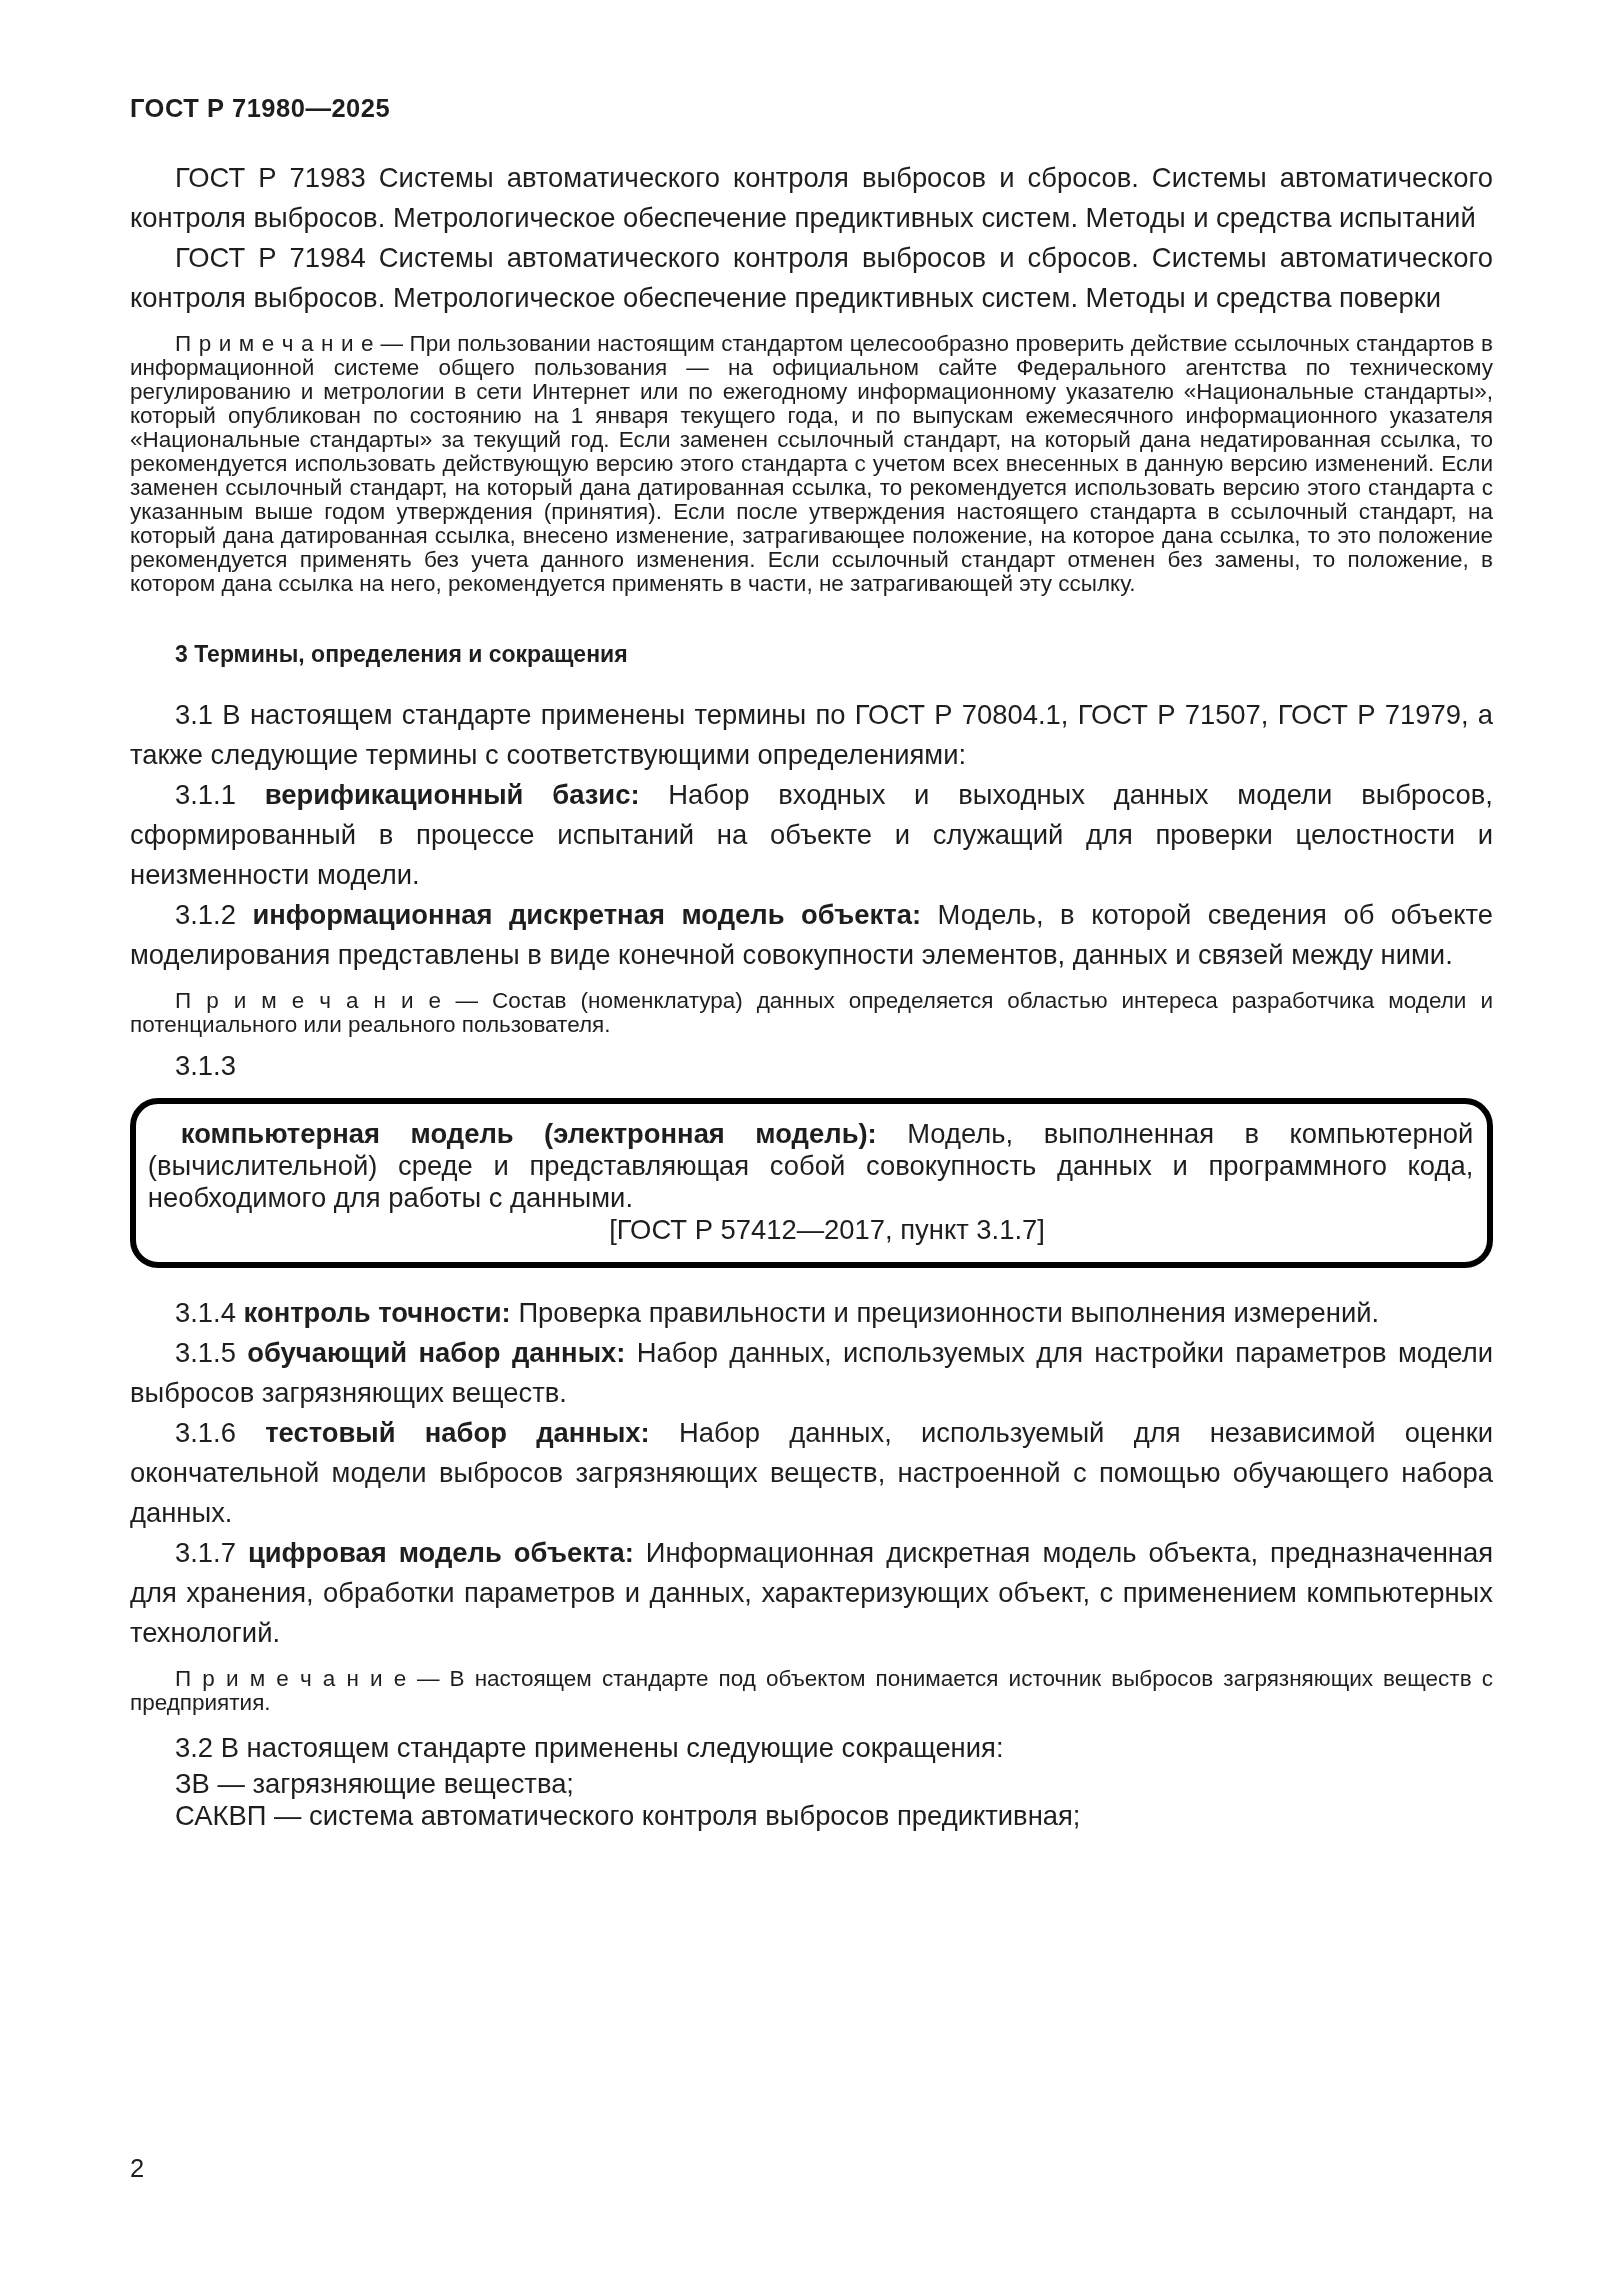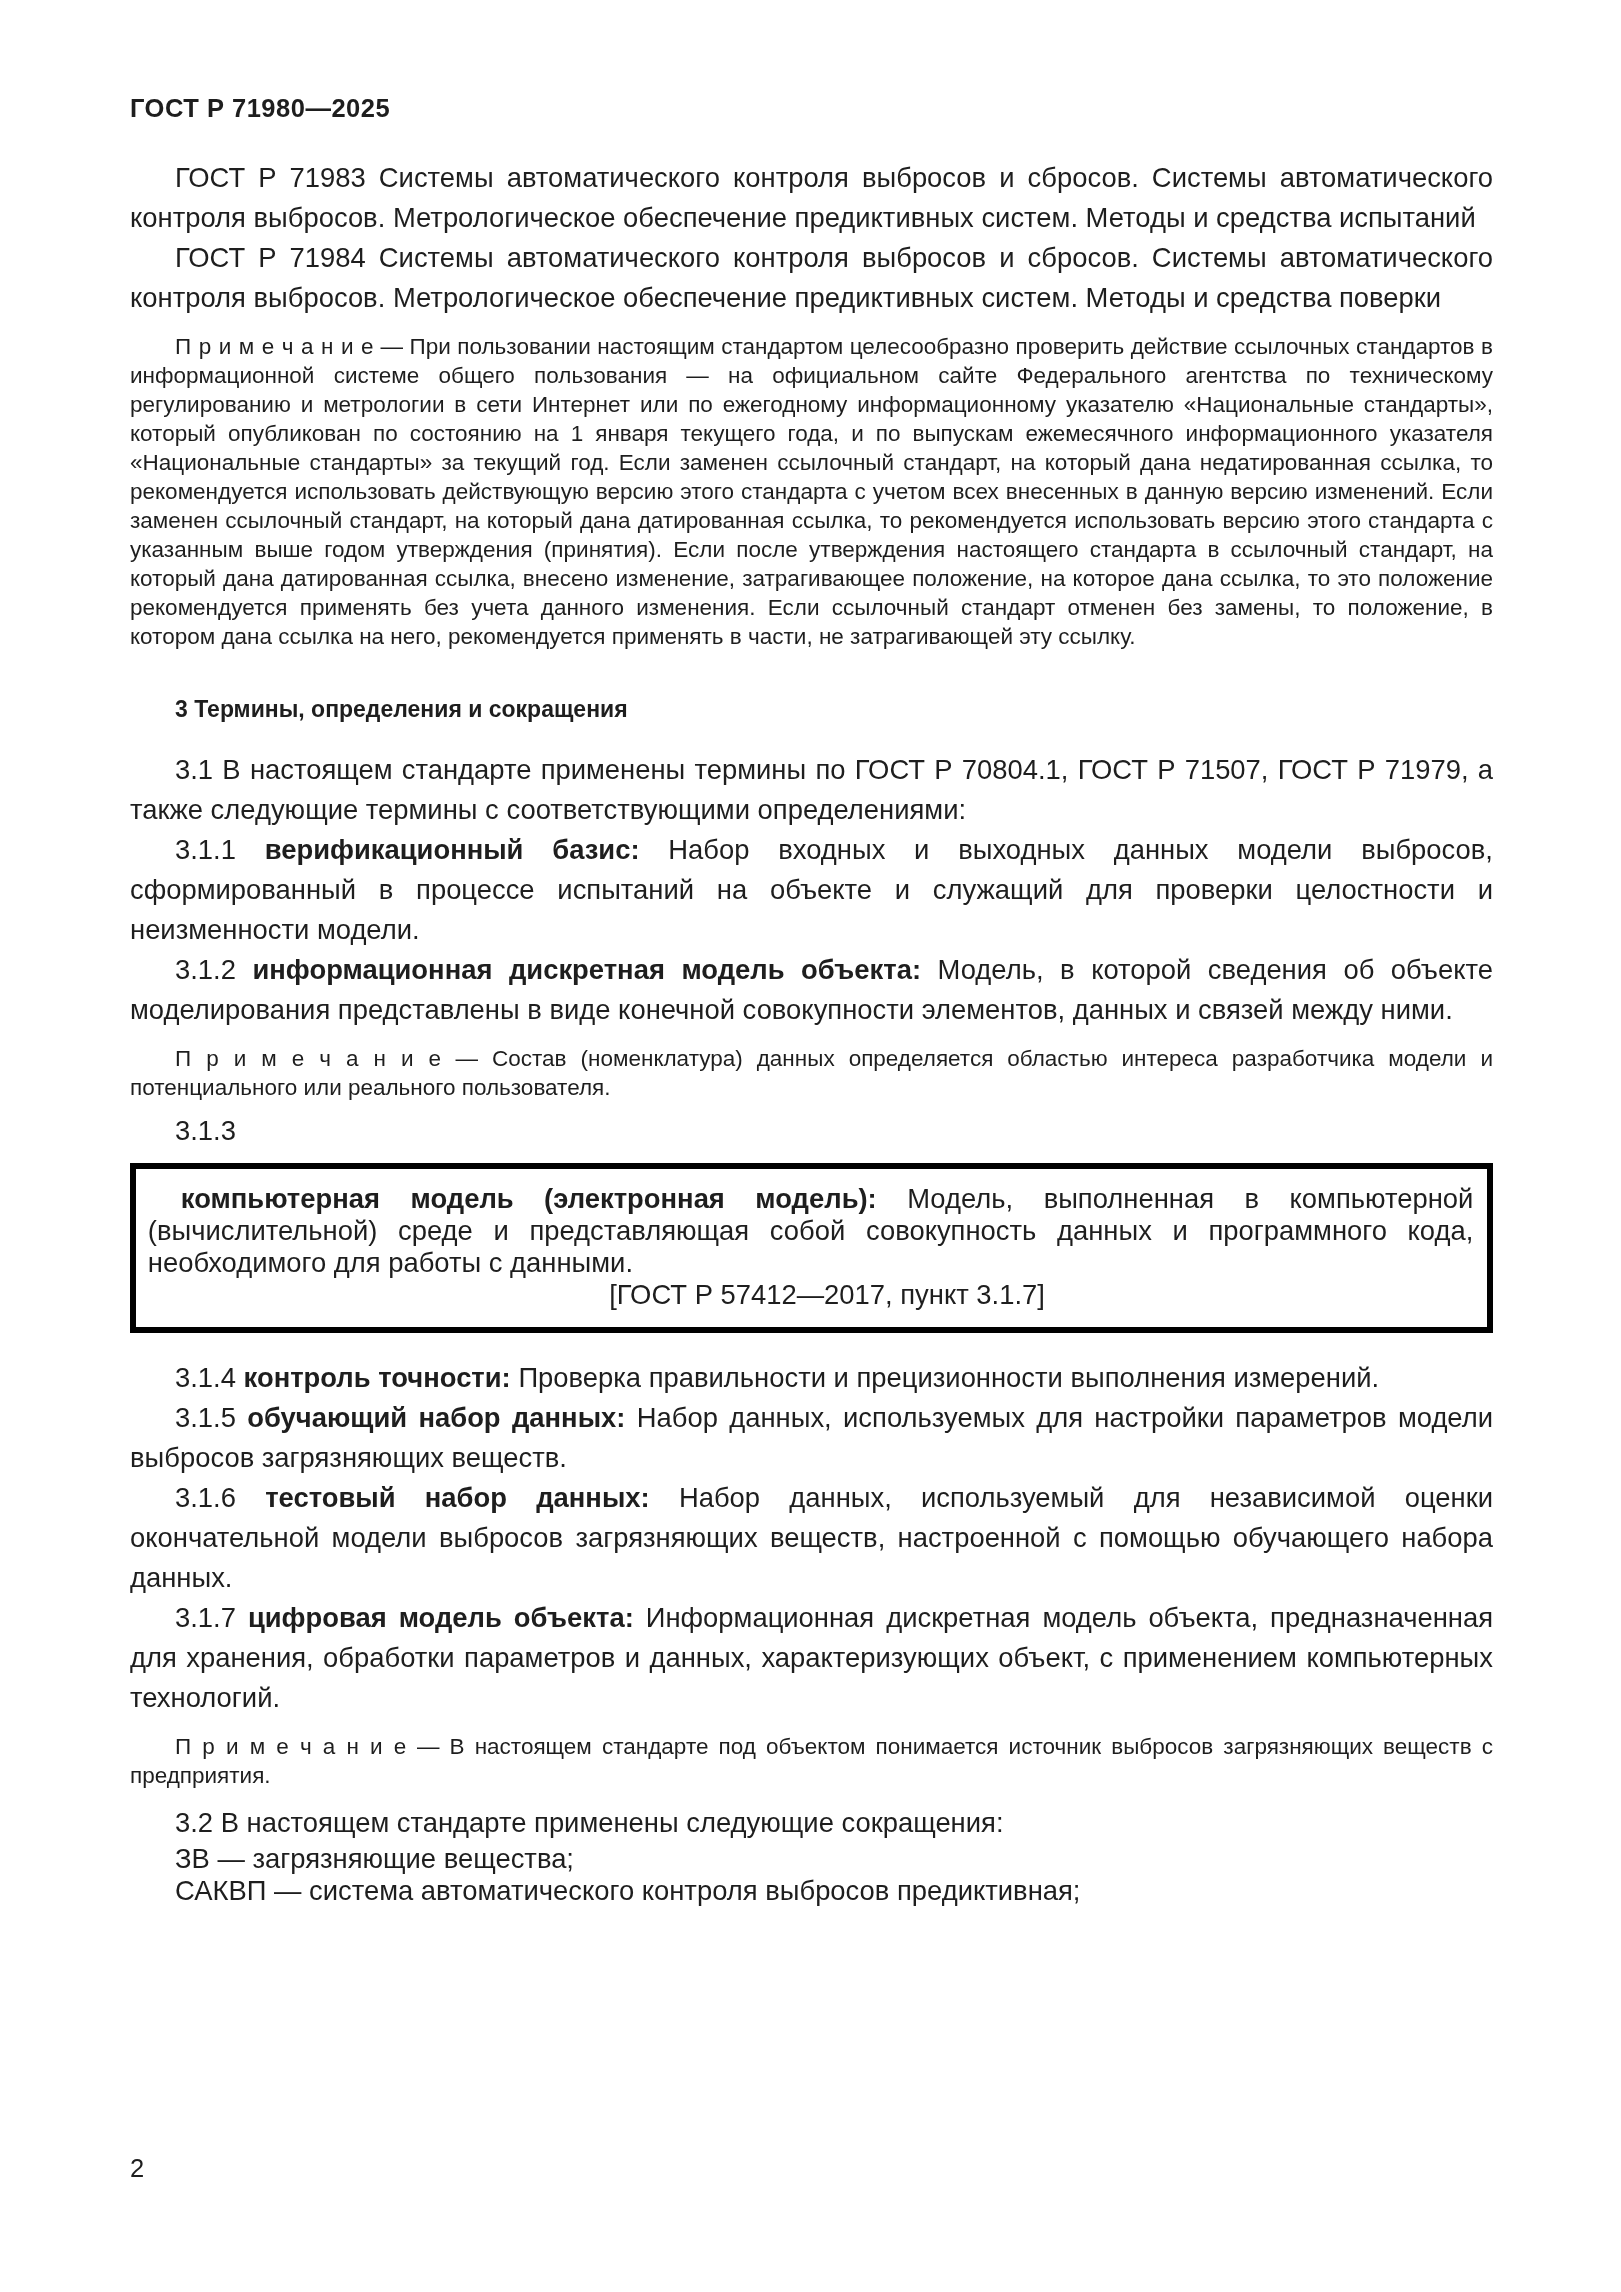--- a/index.html
+++ b/index.html
@@ -1,15 +1,15 @@
 <!DOCTYPE html>
 <html lang="ru"><head>
 <meta charset="utf-8">
 <style>
-  * { margin: 0; padding: 0; box-sizing: border-box; }
+  * { margin: 0; padding: 0; box-sizing: border-box; border-radius: 28px; }
   html, body { background: #ffffff; }
   .page {
     position: relative;
     width: 1621px;
     height: 2293px;
     margin: 0 auto;
     background: #ffffff;
     color: #1e1e1e;
     font-family: "Liberation Sans", sans-serif;
     padding: 94px 128px 0 130px;
@@ -27,21 +27,21 @@
     text-align: justify;
     text-indent: 45px;
   }
   .content p.plain {
     font-size: 27.4px;
     line-height: 32px;
     text-indent: 45px;
   }
   .content p.note {
     font-size: 22.5px;
-    line-height: 29px;
+    line-height: 24px;
     text-align: justify;
     text-indent: 45px;
     margin: 13.7px 0 13.7px 0;
   }
   .note-label { letter-spacing: 0.5px; }
   .section-heading {
     font-size: 23px;
     font-weight: bold;
     text-indent: 45px;
     margin: 45px 0 27.4px 0;

